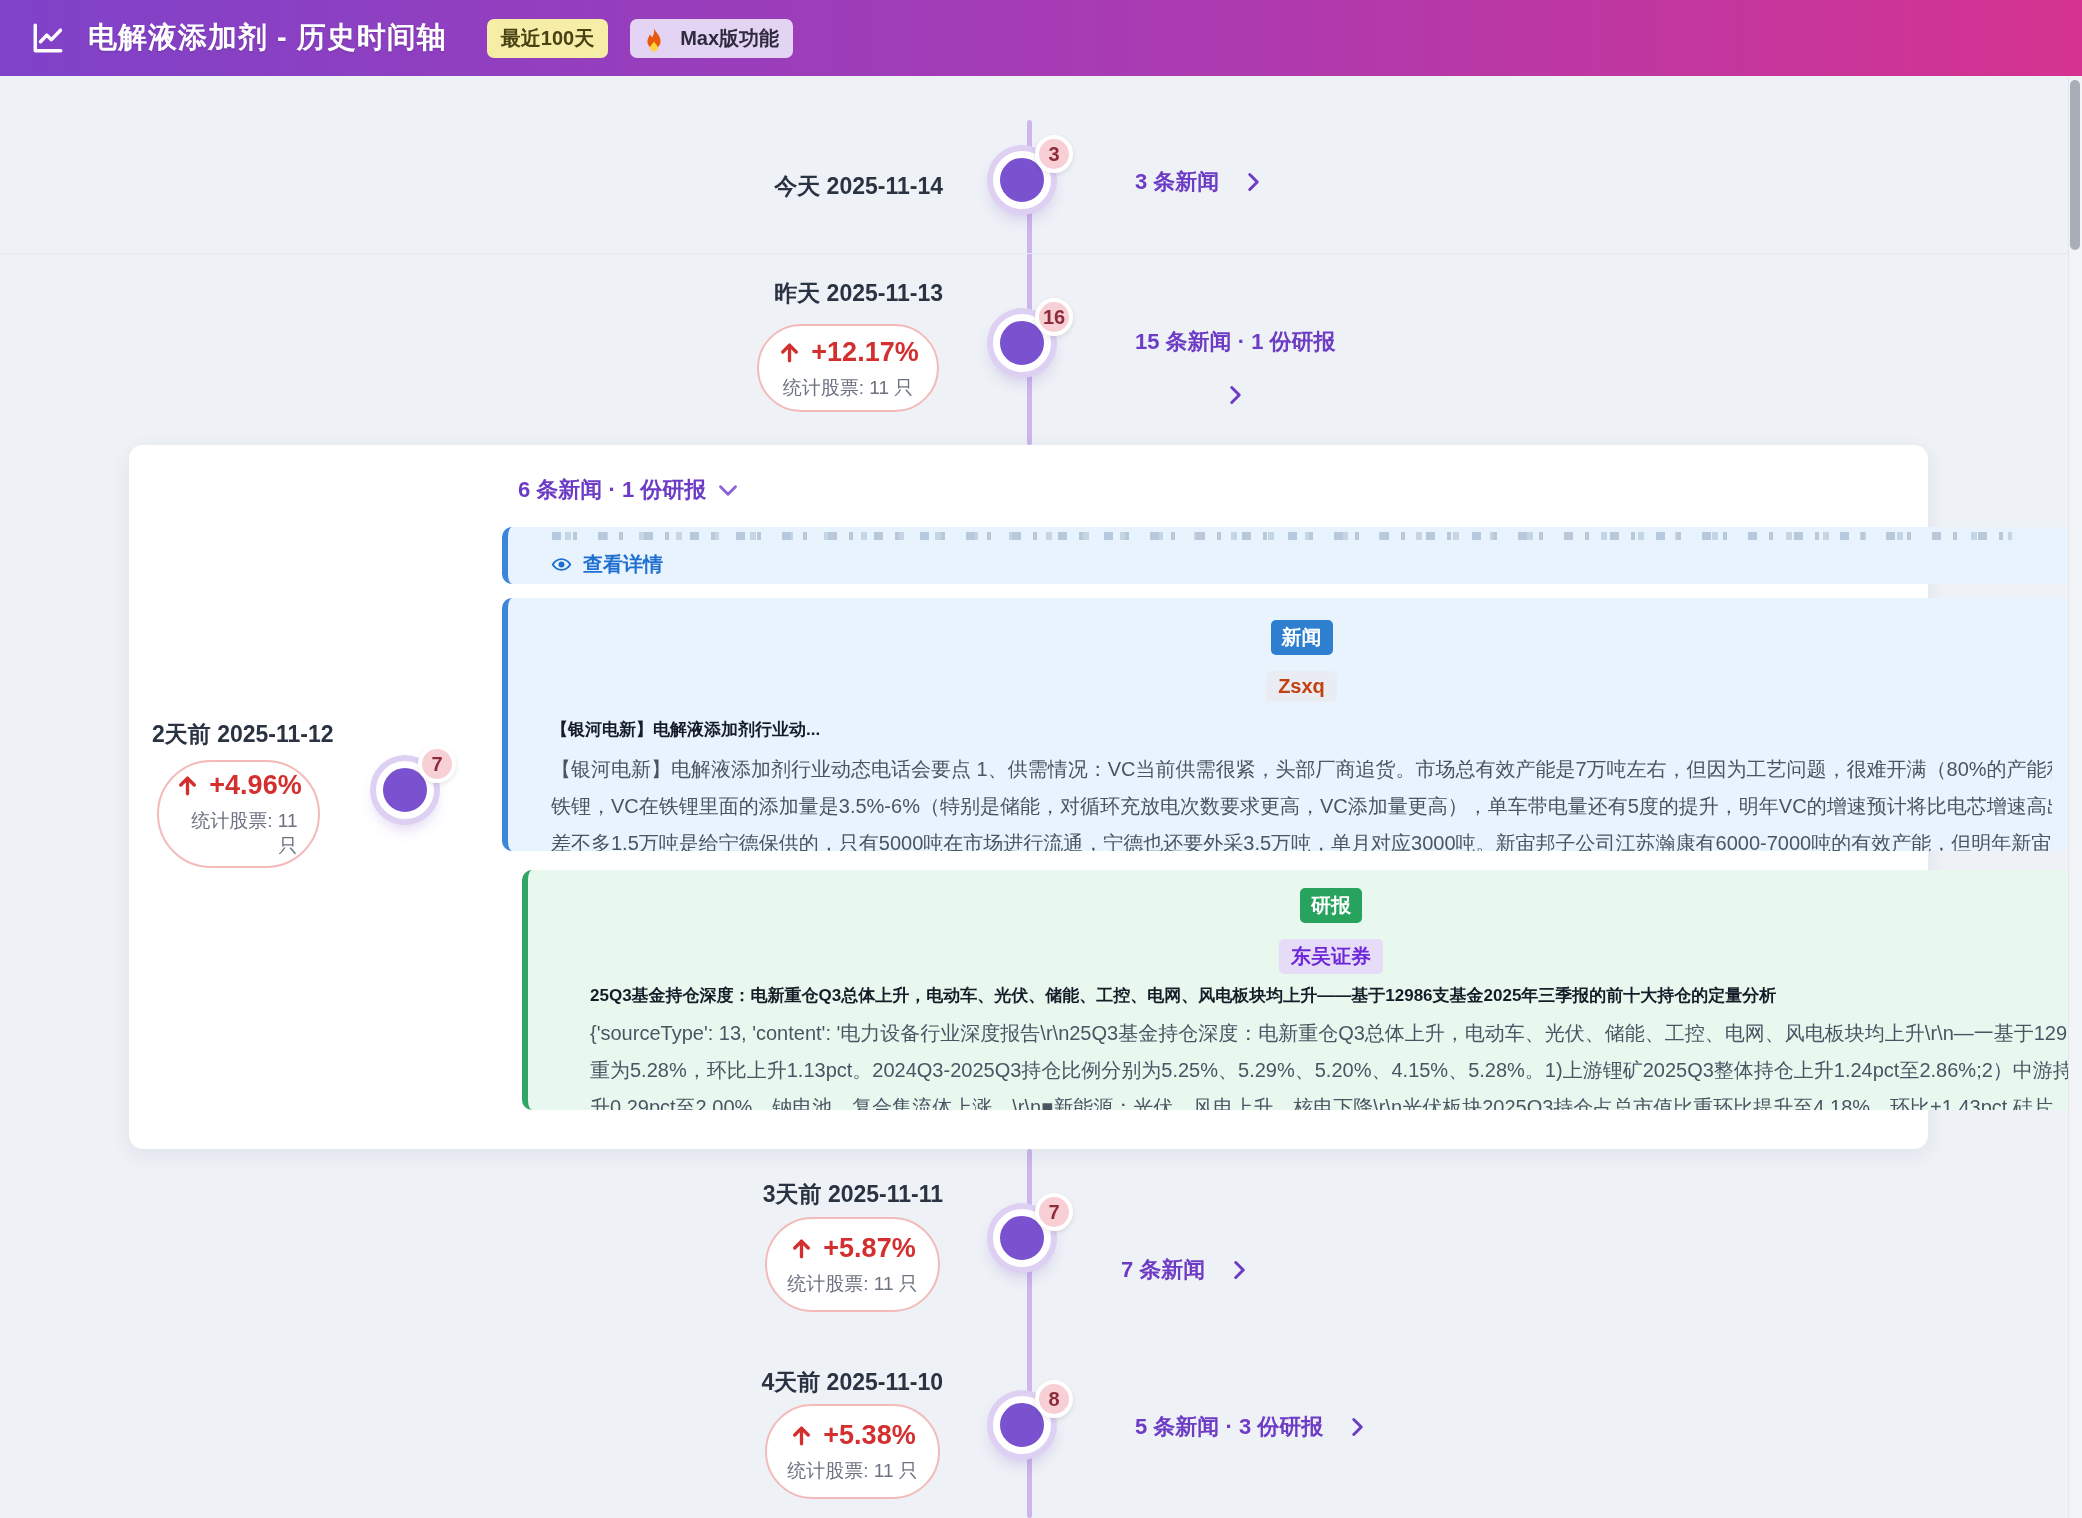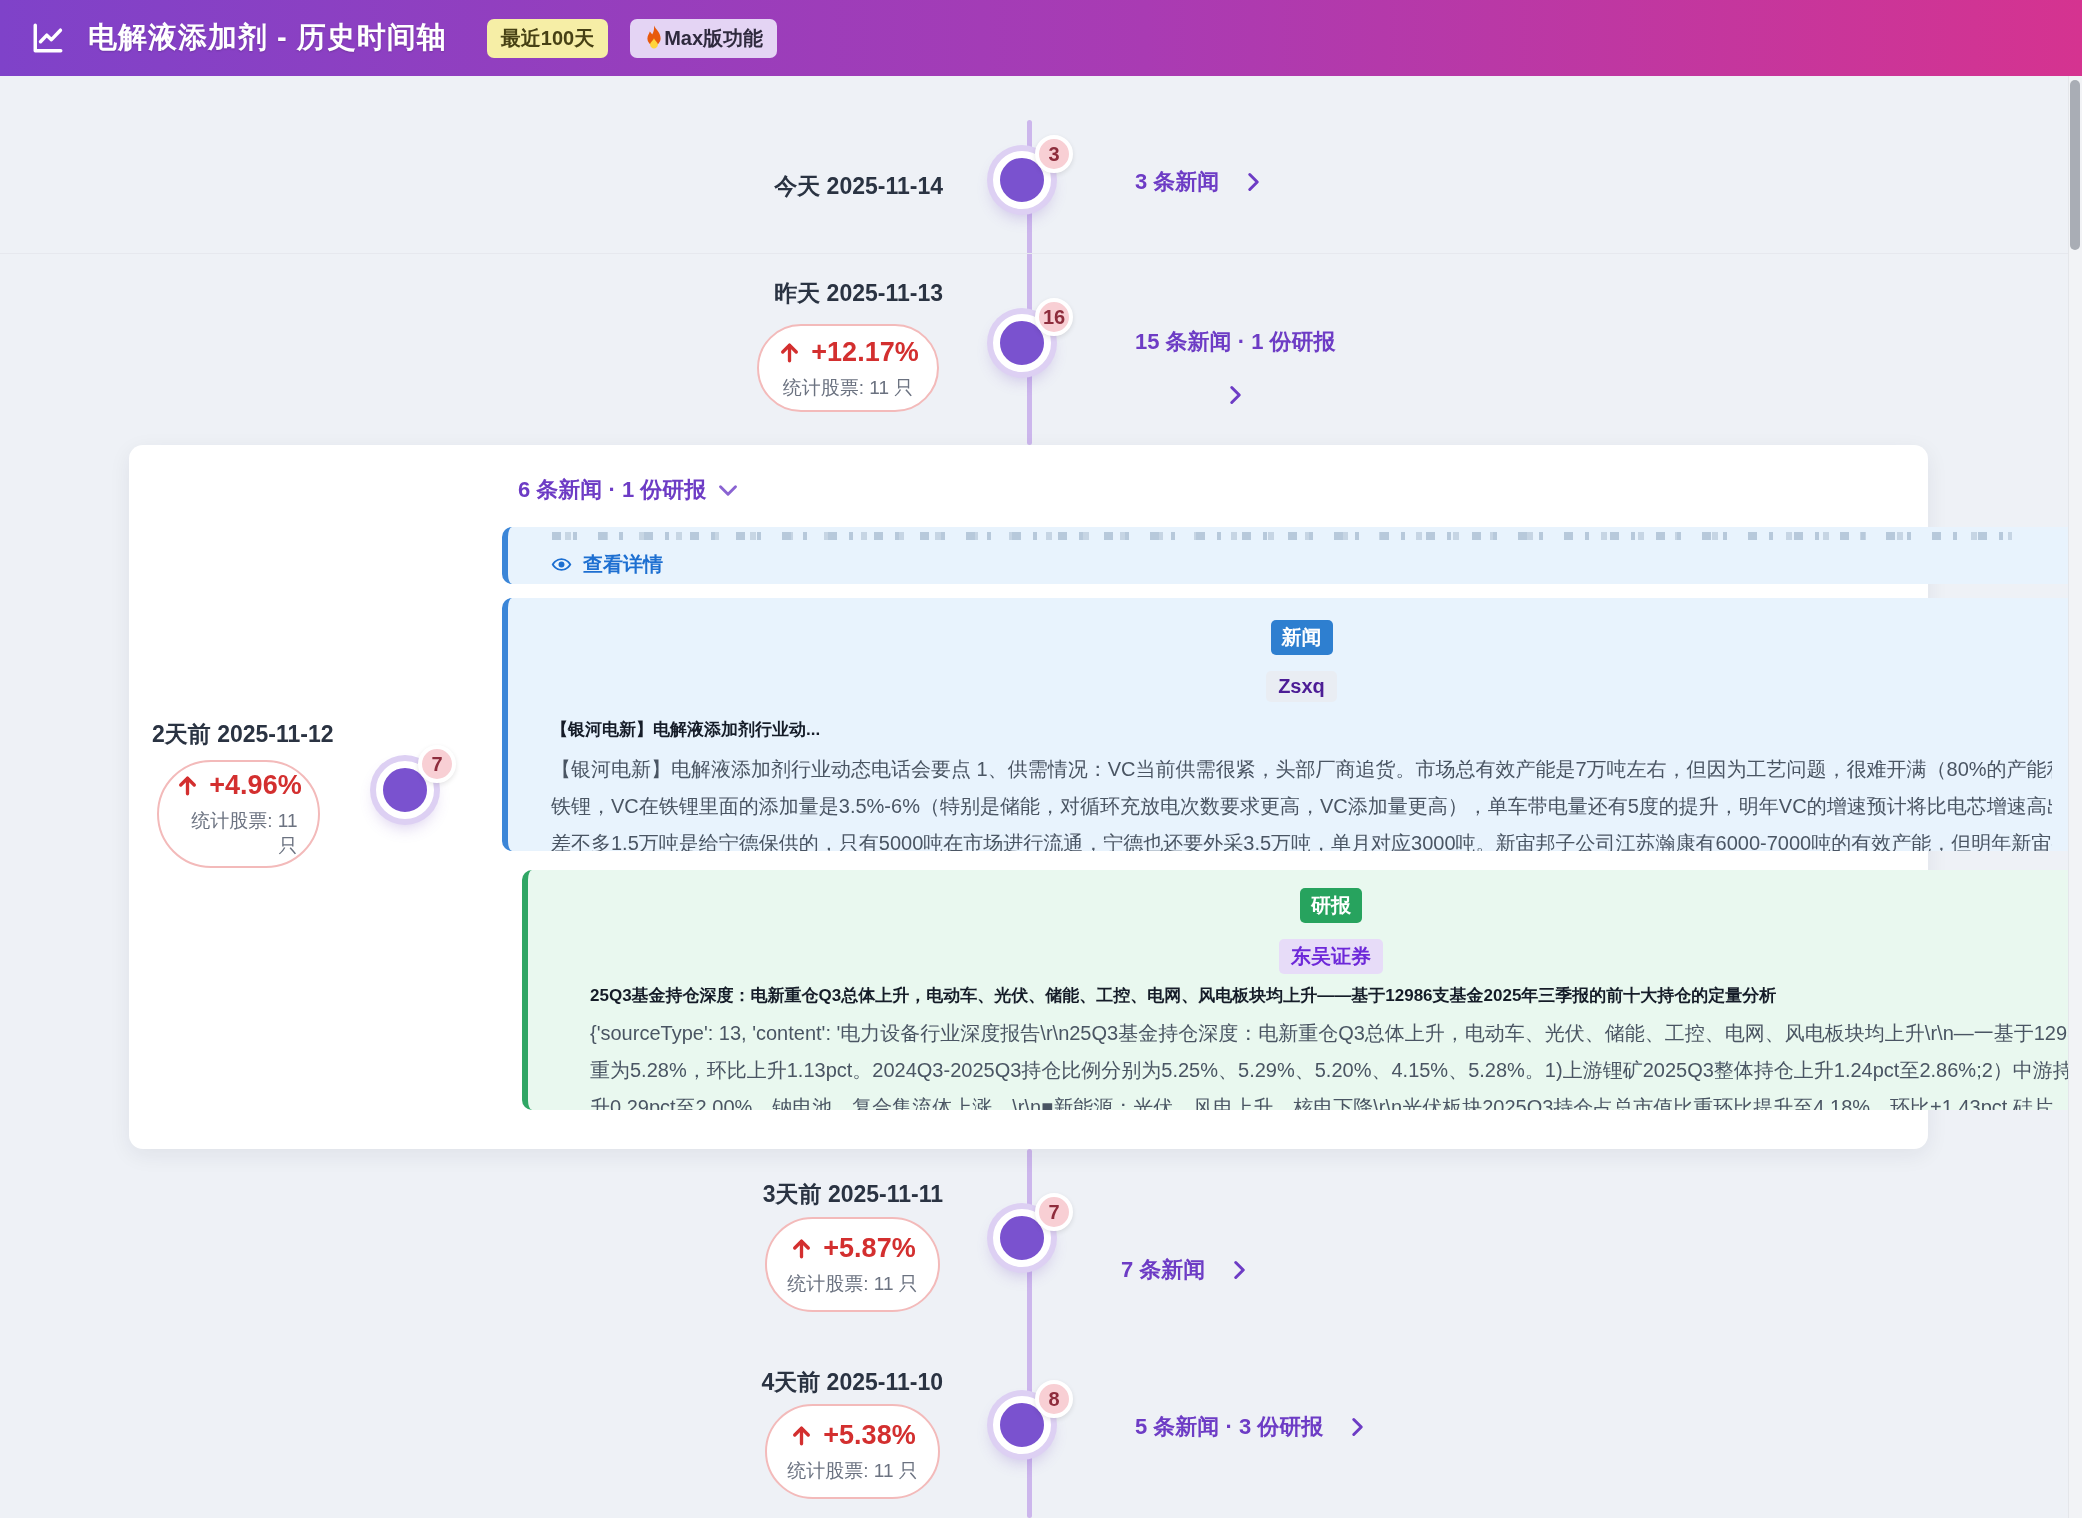--- a/index.html
+++ b/index.html
@@ -13,21 +13,21 @@
   .abs{position:absolute;}
 
   
   .hdr{
     left:0;top:0;width:2082px;height:76px;
     background:linear-gradient(90deg,#7f42c9 0%,#a93bb3 55%,#d53390 100%);
     display:flex;align-items:center;padding:0 30px;gap:22px;
   }
   .hdr-title{color:#ffffff;font-size:29px;font-weight:bold;letter-spacing:1px;text-shadow:0 1px 2px rgba(0,0,0,.18);}
   .badge-yellow{background:#f6eea6;color:#474114;font-size:20px;font-weight:bold;border-radius:7px;padding:6px 14px;margin-left:18px;}
-  .badge-lav{background:#e4d4f4;color:#2f2a3e;font-size:20px;font-weight:bold;border-radius:7px;padding:6px 14px;display:flex;align-items:flex-start;gap:0;}
+  .badge-lav{background:#e4d4f4;color:#2f2a3e;font-size:20px;font-weight:bold;border-radius:7px;padding:6px 14px;display:flex;align-items:flex-end;gap:16px;}
 
   
   .vline{width:5px;background:#ccb6ec;left:1027px;border-radius:3px;}
   .divider{left:0;width:2082px;height:1px;background:#e6e8ee;}
   .date{font-size:23px;font-weight:bold;color:#2a3342;white-space:nowrap;}
   .date-r{right:1139px;text-align:right;}
 
   .node{
     width:58px;height:58px;border-radius:50%;
     background:#7a52cf;border:7px solid #ffffff;
@@ -62,21 +62,21 @@
 
   .card{border-radius:10px;overflow:hidden;}
   .card-blue{background:#e8f3fd;border-left:6px solid #3b86d8;}
   .card-green{background:#e9f8ef;border-left:6px solid #2fa664;}
   .card-pad{padding:22px 30px 14px 43px;}
   .badge-row{display:flex;align-items:center;gap:16px;flex-direction:column;}
   .badge-type{font-size:20px;font-weight:bold;color:#ffffff;border-radius:5px;padding:4px 11px;}
   .bt-news{background:#2e7fd0;}
   .bt-report{background:#27a35e;}
   .badge-src{font-size:20px;font-weight:bold;border-radius:5px;padding:4px 12px;}
-  .bs-gray{background:#e9edf3;color:#4c1d95;}
+  .bs-gray{background:#e9edf3;color:#c2410c;}
   .bs-purple{background:#e7dcf8;color:#6d28d9;}
   .card-title{font-size:17px;font-weight:bold;color:#151c28;white-space:nowrap;overflow:hidden;cursor:pointer;}
   .card-lines{overflow:hidden;}
   .card-line{font-size:20px;color:#4a5563;line-height:37px;white-space:nowrap;overflow:hidden;}
   .view-row{display:flex;align-items:center;gap:11px;cursor:pointer;}
   .view-row span{color:#1d6fd1;font-size:20px;font-weight:bold;}
   .sliver{
     height:8px;margin:0 40px 0 1px;opacity:.65;
     background:
       repeating-linear-gradient(90deg,#9db3c9 0 9px,transparent 9px 21px,#9db3c9 21px 25px,transparent 25px 46px),

